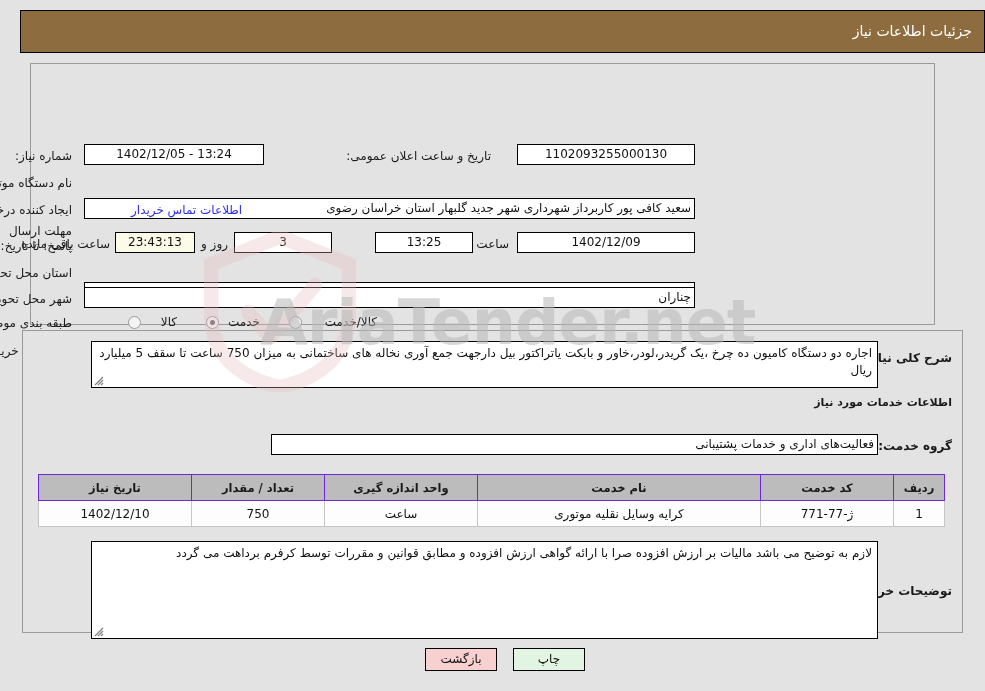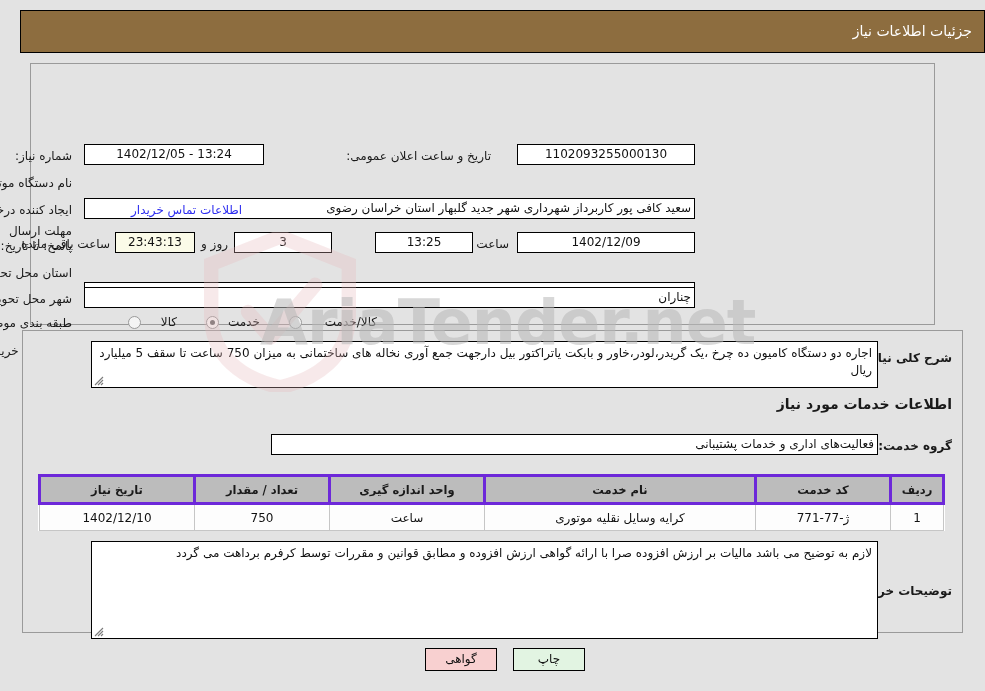--- a/index.html
+++ b/index.html
@@ -170,21 +170,21 @@
 
   
   .tbl {
     position: absolute;
     border-collapse: collapse;
     font-size: 12px;
     background: #fff;
   }
   .tbl th {
     background: #bcbcbc;
-    border: 3px solid #6d28d9;
+    border: 1px solid #6d28d9;
     font-weight: bold;
     font-size: 11.5px;
     color: #1a1a1a;
     height: 25px;
     padding: 0 6px;
     text-align: center;
     white-space: nowrap;
   }
   .tbl td {
     background: #fdfdfd;
@@ -276,21 +276,21 @@
 <div class="panel" id="panel-bottom">
 
   <div class="lbl lbl-bold" style="right:10px; top:20px;">شرح کلی نیاز:</div>
   <div class="ta" style="right:84px; top:10px; width:787px; height:47px;">
     <span>اجاره دو دستگاه کامیون ده چرخ ،یک گریدر،لودر،خاور و بابکت یاتراکتور بیل دارجهت جمع آوری نخاله های ساختمانی به میزان 750 ساعت تا سقف 5 میلیارد ریال</span>
     <svg class="grip" viewBox="0 0 10 10">
       <path d="M9 1 L1 9 M9 4 L4 9 M9 7 L7 9" stroke="#7c7c7c" stroke-width="1.1" fill="none"></path>
     </svg>
   </div>
 
-  <div class="lbl lbl-bold" style="right:10px; top:65px; font-size:14px;">اطلاعات خدمات مورد نیاز</div>
+  <div class="lbl lbl-bold" style="right:10px; top:65px; font-size:11px;">اطلاعات خدمات مورد نیاز</div>
 
   <div class="lbl lbl-bold" style="right:10px; top:108px;">گروه خدمت:</div>
   <div class="fld rtl-text" style="right:84px; top:103px; width:607px;">فعالیت‌های اداری و خدمات پشتیبانی</div>
 
   <table class="tbl" style="right:17px; top:143px; width:907px;">
     <thead>
       <tr>
         <th style="width:38px;">ردیف</th>
         <th style="width:120px;">کد خدمت</th>
         <th>نام خدمت</th>
@@ -313,14 +313,14 @@
 
   <div class="lbl lbl-bold" style="right:10px; top:253px;">توضیحات خریدار:</div>
   <div class="ta" style="right:84px; top:210px; width:787px; height:98px;">
     <span>لازم به توضیح می باشد مالیات بر ارزش افزوده صرا با ارائه گواهی ارزش افزوده و مطابق قوانین و مقررات توسط کرفرم برداهت می گردد</span>
     <svg class="grip" viewBox="0 0 10 10">
       <path d="M9 1 L1 9 M9 4 L4 9 M9 7 L7 9" stroke="#7c7c7c" stroke-width="1.1" fill="none"></path>
     </svg>
   </div>
 </div>
 
-<div class="btn" id="btn-back">گواهی</div>
+<div class="btn" id="btn-back">بازگشت</div>
 <div class="btn" id="btn-print">چاپ</div>
 
 </body></html>

